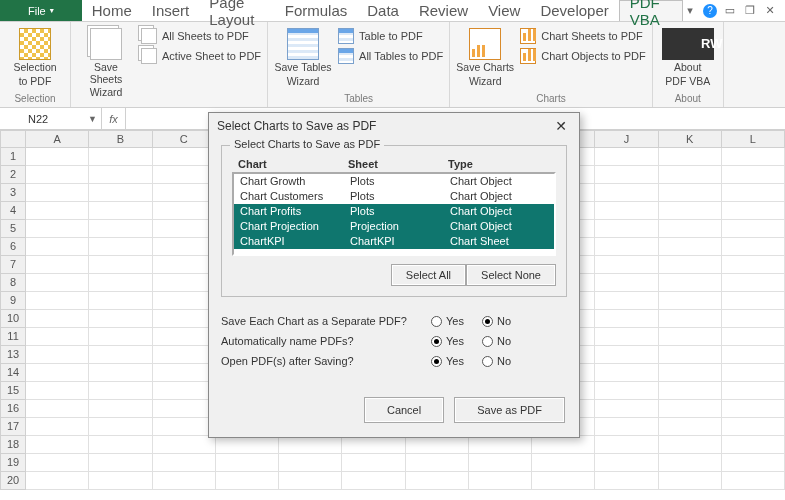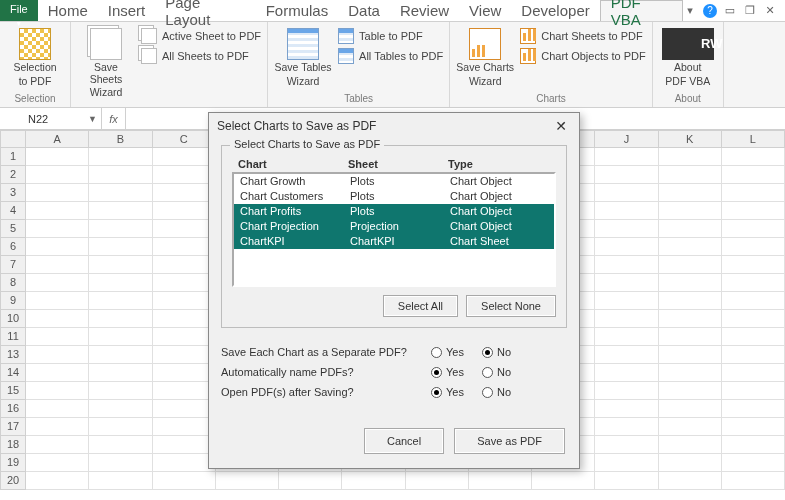--- a/index.html
+++ b/index.html
@@ -1,20 +1,20 @@
 <!DOCTYPE html>
 <html><head>
 <meta charset="utf-8">
 <style>
 * { box-sizing: border-box; margin: 0; padding: 0; font-family: "Segoe UI", Tahoma, sans-serif; }
 body { background: #fff; width: 785px; height: 500px; overflow: hidden; font-size: 11px; color: #333; position: relative; }
 
 
 .menubar { height: 22px; background: #fff; border-bottom: 1px solid #d0d0d0; display: flex; align-items: stretch; }
-.file-tab { background: #217346; color: #fff; padding: 3px 10px; font-size: 11px; display: flex; align-items: center; gap: 4px; flex-direction: column; }
+.file-tab { background: #217346; color: #fff; padding: 3px 28px; font-size: 11px; display: flex; align-items: center; gap: 4px; }
 .file-tab .chev { font-size: 8px; }
 .menu-item { padding: 3px 10px; font-size: 15px; color: #5a5a5a; display: flex; align-items: center; cursor: default; }
 .menu-item.active { border: 1px solid #c0c0c0; border-bottom: none; background: #f5f5f5; color: #217346; }
 .menubar-right { margin-left: auto; display: flex; align-items: center; gap: 6px; padding-right: 8px; }
 .menubar-right .ic { width: 14px; height: 14px; display: flex; align-items: center; justify-content: center; color: #666; }
 .help-circle { background: #1e90ff; color: #fff; border-radius: 50%; width: 14px; height: 14px; font-size: 10px; line-height: 14px; text-align: center; }
 
 
 .ribbon { height: 86px; background: #f5f5f5; border-bottom: 1px solid #d0d0d0; display: flex; }
 .rgroup { border-right: 1px solid #d8d8d8; padding: 4px 6px 0; display: flex; flex-direction: column; }
@@ -52,25 +52,25 @@
 
 
 .dialog { position:absolute; left:208px; top:112px; width:372px; background:#f0f0f0; border:1px solid #888; box-shadow: 3px 3px 8px rgba(0,0,0,.25); }
 .dlg-title { display:flex; align-items:center; justify-content:space-between; padding:5px 8px; font-size:12px; color:#333; }
 .dlg-close { font-size:14px; cursor:default; padding:0 4px; }
 .dlg-body { padding: 6px 12px 12px; }
 .fieldset { border:1px solid #bdbdbd; padding: 8px 10px 10px; position:relative; }
 .fieldset .legend { position:absolute; top:-8px; left:8px; background:#f0f0f0; padding:0 4px; font-size:11px; color:#333;}
 .listhdr { display:flex; padding: 4px 6px 2px; font-weight:bold; font-size:11px; }
 .listhdr span:nth-child(1){ width:110px;} .listhdr span:nth-child(2){ width:100px;} .listhdr span:nth-child(3){ flex:1;}
-.listbox { border:2px inset #fff; background:#fff; height:115px; overflow:hidden; }
+.listbox { border:2px inset #fff; background:#fff; height:84px; overflow:hidden; }
 .lrow { display:flex; padding:0 6px; font-size:11px; line-height:15px; }
 .lrow span:nth-child(1){ width:110px;} .lrow span:nth-child(2){ width:100px;} .lrow span:nth-child(3){ flex:1;}
 .lrow.sel { background:#0f766e; color:#fff; }
-.btnrow { display:flex; justify-content:flex-end; gap:8px; margin-top:8px; }
+.btnrow { display:flex; justify-content:flex-end; margin-top:8px; }
 .btn { background:#f0f0f0; border:1px solid #a8a8a8; padding:4px 14px; font-size:11px; box-shadow: inset 0 0 0 1px #fff; }
 .opts { margin-top:18px; font-size:11px; color:#333; }
 .optrow { display:flex; align-items:center; margin:8px 0; }
 .optrow .q { width:210px; }
 .radiogrp { display:flex; gap:18px; }
 .radio { display:flex; align-items:center; gap:4px; }
 .r-outer { width:11px; height:11px; border:1px solid #555; border-radius:50%; display:flex; align-items:center; justify-content:center; background:#fff;}
 .r-dot { width:5px; height:5px; background:#000; border-radius:50%; }
 .dlg-actions { display:flex; justify-content:flex-end; gap:10px; padding: 10px 14px 14px; }
 .dlg-actions .btn { padding:6px 22px; }
@@ -117,25 +117,25 @@
     <div class="rgroup">
       <div class="body">
         <div class="bigbtn">
           <div class="icon sheet-stack" style="width: 32px; height: 32px;"></div>
           <div>Save Sheets</div>
           <div>Wizard</div>
         </div>
         <div class="smallbtns">
           <div class="smallbtn">
             <div class="icon sheet-stack" style="width: 16px; height: 16px;"></div>
-            <span>Active Sheet to PDF</span>
+            <span>All Sheets to PDF</span>
           </div>
           <div class="smallbtn">
             <div class="icon sheet-stack" style="width: 16px; height: 16px;"></div>
-            <span>All Sheets to PDF</span>
+            <span>Active Sheet to PDF</span>
           </div>
         </div>
       </div>
     </div>
     <div class="rgroup">
       <div class="body">
         <div class="bigbtn">
           <div class="icon table-ic" style="width: 32px; height: 32px;"></div>
           <div>Save Tables</div>
           <div>Wizard</div>

